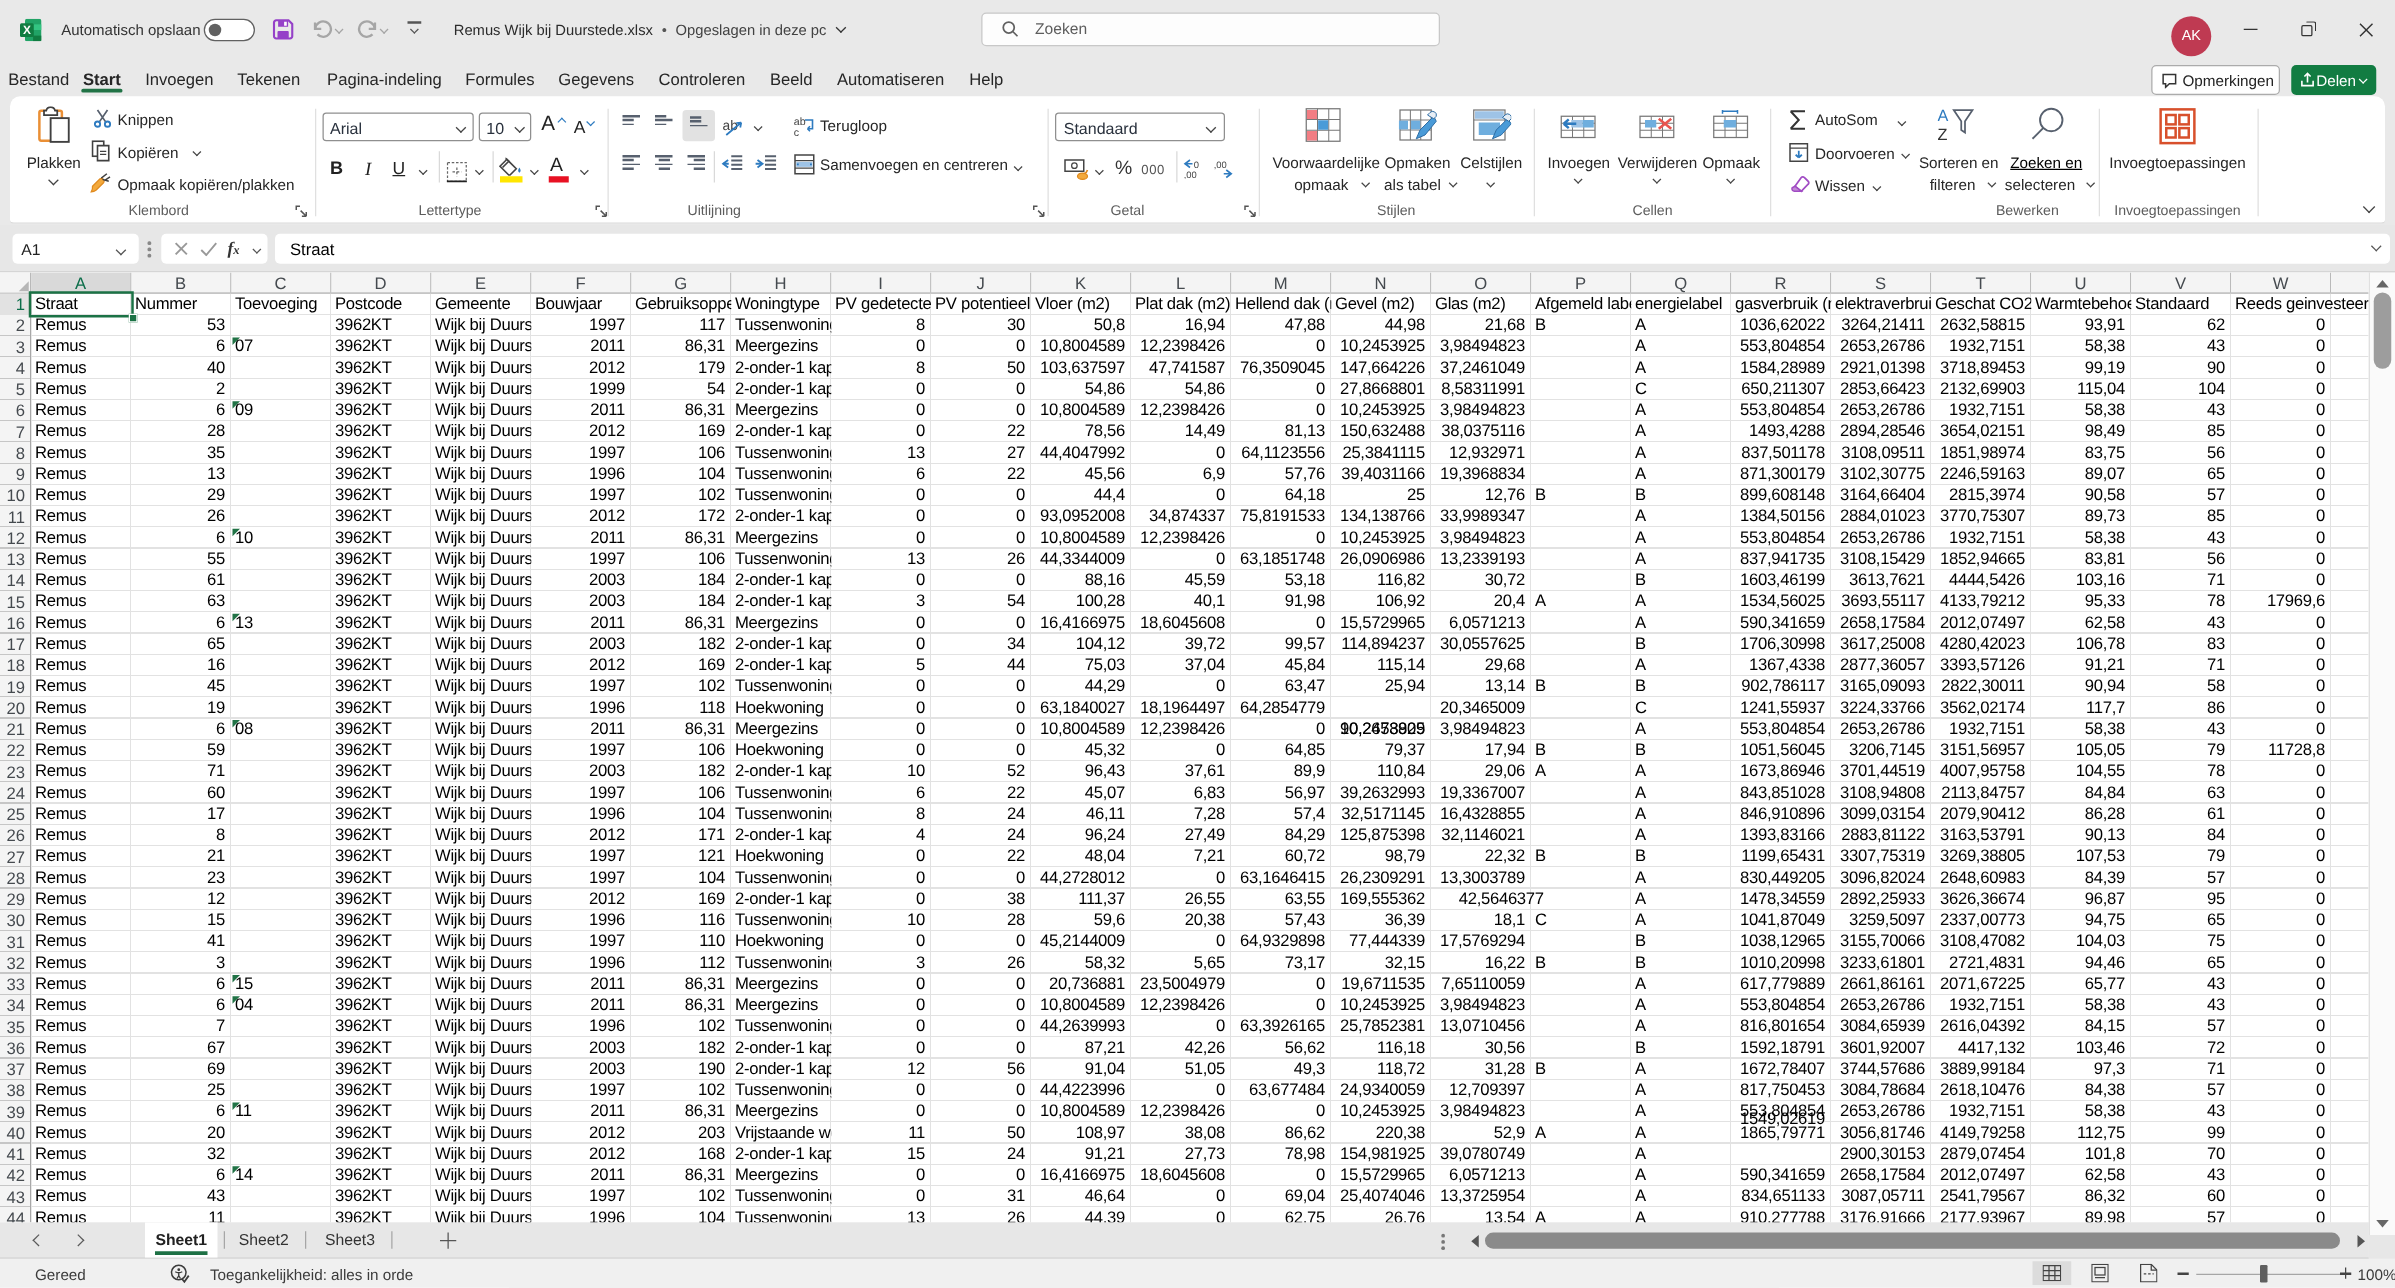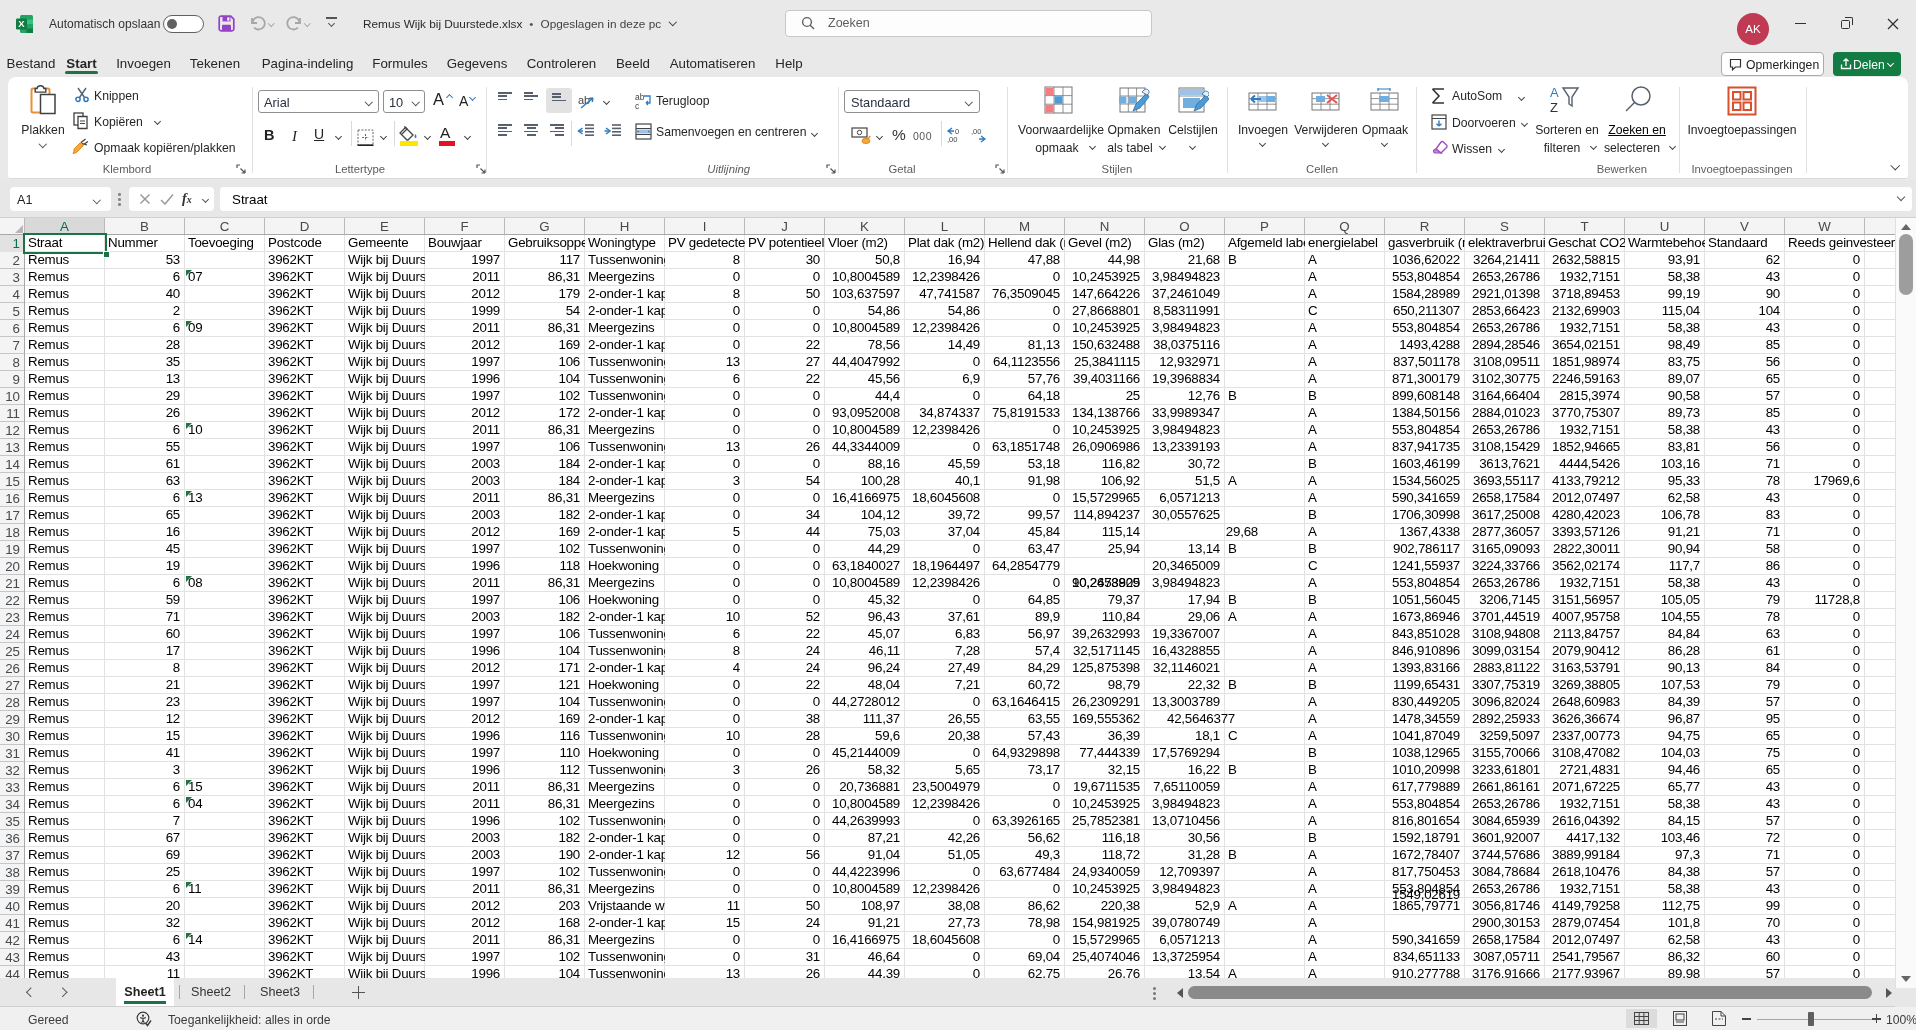--- a/index.html
+++ b/index.html
@@ -208,21 +208,21 @@
 </svg>
 <svg style="position:absolute;left:635px;top:123px" width="17" height="17" viewBox="0 0 17 17">
 <rect x="1" y="1" width="15" height="15" fill="none" stroke="#444" stroke-width="1.2"></rect>
 <line x1="1" y1="5.5" x2="16" y2="5.5" stroke="#444" stroke-width="1"></line>
 <line x1="1" y1="11.5" x2="16" y2="11.5" stroke="#444" stroke-width="1"></line>
 <rect x="2" y="6.5" width="13" height="4" fill="#9ec3e6"></rect>
 <path d="M4 8.5 L2.5 8.5 M13 8.5 L14.5 8.5" stroke="#2e7bc0" stroke-width="1.3"></path>
 </svg>
 <div style="position:absolute;left:656px;top:124.5px;font-size:12.2px;color:#262626;white-space:nowrap;">Samenvoegen en centreren</div>
 <i style="position:absolute;left:812px;top:131px;width:5px;height:5px;border-right:1.3px solid #444;border-bottom:1.3px solid #444;transform:rotate(45deg)"></i>
-<div style="position:absolute;left:550px;top:163px;width:200px;text-align:right;font-size:11.3px;color:#5c5c5c;white-space:nowrap;font-style:italic;">Uitlijning</div>
+<div style="position:absolute;left:550px;top:163px;width:200px;text-align:left;font-size:11.3px;color:#5c5c5c;white-space:nowrap;">Uitlijning</div>
 <svg style="position:absolute;left:826px;top:163.5px" width="11" height="11" viewBox="0 0 11 11">
       <path d="M1 4 V1 H4 M4.5 4.5 L9 9 M9 9 V5.5 M9 9 H5.5" stroke="#555" stroke-width="1.2" fill="none"></path>
     </svg>
 <div style="position:absolute;left:844px;top:90px;width:136px;height:23px;border:1px solid #8f8f8f;border-radius:3px;background:#fff"></div>
 <div style="position:absolute;left:851px;top:94.5px;font-size:12.8px;color:#29313d;white-space:nowrap;">Standaard</div>
 <i style="position:absolute;left:966px;top:98.5px;width:5.5px;height:5.5px;border-right:1.4px solid #444;border-bottom:1.4px solid #444;transform:rotate(45deg)"></i>
 <svg style="position:absolute;left:851px;top:126px" width="20" height="18" viewBox="0 0 20 18">
 <rect x="1" y="2" width="15" height="9" fill="none" stroke="#444" stroke-width="1.2"></rect>
 <circle cx="8.5" cy="6.5" r="2.2" fill="none" stroke="#444" stroke-width="1"></circle>
 <path d="M12 13 a5 5 0 0 0 7 -3" fill="none" stroke="#e08a1e" stroke-width="1.4"></path>
@@ -770,21 +770,21 @@
         <div class="c" style="left:323px;top:238px;width:77px;overflow:hidden;">Wijk bij Duurstede</div>
         <div class="c r" style="left:400px;top:238px;width:75px">2003</div>
         <div class="c r" style="left:480px;top:238px;width:75px">184</div>
         <div class="c" style="left:563px;top:238px;width:77px;overflow:hidden;">2-onder-1 kapwoning</div>
         <div class="c r" style="left:640px;top:238px;width:75px">3</div>
         <div class="c r" style="left:720px;top:238px;width:75px">54</div>
         <div class="c r" style="left:800px;top:238px;width:75px">100,28</div>
         <div class="c r" style="left:880px;top:238px;width:75px">40,1</div>
         <div class="c r" style="left:960px;top:238px;width:75px">91,98</div>
         <div class="c r" style="left:1040px;top:238px;width:75px">106,92</div>
-        <div class="c r" style="left:1120px;top:238px;width:75px">51,5</div>
+        <div class="c r" style="left:1120px;top:238px;width:75px">20,4</div>
         <div class="c" style="left:1203px;top:238px;width:77px;overflow:hidden;">A</div>
         <div class="c" style="left:1283px;top:238px;width:77px;overflow:hidden;">A</div>
         <div class="c r" style="left:1360px;top:238px;width:75px">1534,56025</div>
         <div class="c r" style="left:1440px;top:238px;width:75px">3693,55117</div>
         <div class="c r" style="left:1520px;top:238px;width:75px">4133,79212</div>
         <div class="c r" style="left:1600px;top:238px;width:75px">95,33</div>
         <div class="c r" style="left:1680px;top:238px;width:75px">78</div>
         <div class="c r" style="left:1760px;top:238px;width:75px">17969,6</div>
         <div class="c" style="left:3px;top:255px;width:77px;overflow:hidden;">Remus</div>
         <div class="c r" style="left:80px;top:255px;width:75px">6</div>
@@ -835,21 +835,21 @@
         <div class="c" style="left:323px;top:289px;width:77px;overflow:hidden;">Wijk bij Duurstede</div>
         <div class="c r" style="left:400px;top:289px;width:75px">2012</div>
         <div class="c r" style="left:480px;top:289px;width:75px">169</div>
         <div class="c" style="left:563px;top:289px;width:77px;overflow:hidden;">2-onder-1 kapwoning</div>
         <div class="c r" style="left:640px;top:289px;width:75px">5</div>
         <div class="c r" style="left:720px;top:289px;width:75px">44</div>
         <div class="c r" style="left:800px;top:289px;width:75px">75,03</div>
         <div class="c r" style="left:880px;top:289px;width:75px">37,04</div>
         <div class="c r" style="left:960px;top:289px;width:75px">45,84</div>
         <div class="c r" style="left:1040px;top:289px;width:75px">115,14</div>
-        <div class="c r" style="left:1158px;top:289px;width:75px">29,68</div>
+        <div class="c r" style="left:1120px;top:289px;width:75px">29,68</div>
         <div class="c" style="left:1283px;top:289px;width:77px;overflow:hidden;">A</div>
         <div class="c r" style="left:1360px;top:289px;width:75px">1367,4338</div>
         <div class="c r" style="left:1440px;top:289px;width:75px">2877,36057</div>
         <div class="c r" style="left:1520px;top:289px;width:75px">3393,57126</div>
         <div class="c r" style="left:1600px;top:289px;width:75px">91,21</div>
         <div class="c r" style="left:1680px;top:289px;width:75px">71</div>
         <div class="c r" style="left:1760px;top:289px;width:75px">0</div>
         <div class="c" style="left:3px;top:306px;width:77px;overflow:hidden;">Remus</div>
         <div class="c r" style="left:80px;top:306px;width:75px">45</div>
         <div class="c" style="left:243px;top:306px;width:77px;overflow:hidden;">3962KT</div>

